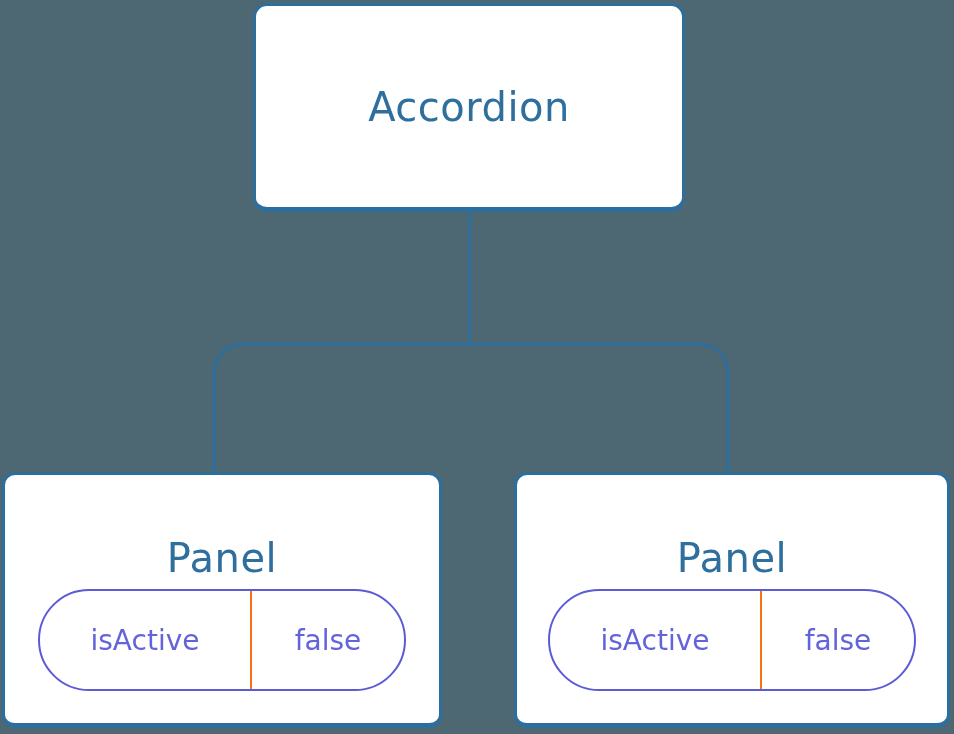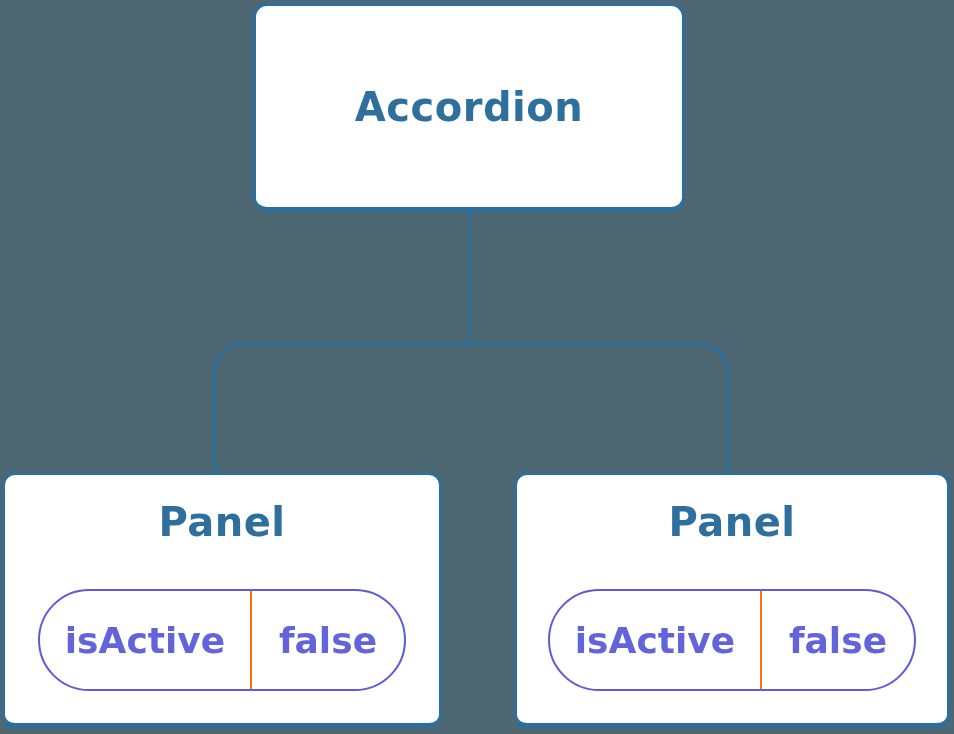--- a/index.html
+++ b/index.html
@@ -8,21 +8,20 @@
     width: 954px;
     height: 734px;
     overflow: hidden;
     font-family: "DejaVu Sans", "Liberation Sans", sans-serif;
   }
   .canvas {
     position: relative;
     width: 954px;
     height: 734px;
     background: #4D6873;
-    font-weight: bold;
   }
   
   .node {
     position: absolute;
     background: #FFFFFF;
     border: 3px solid #2D6E9D;
     border-bottom-width: 5px;
     border-radius: 14px;
     box-sizing: border-box;
   }
@@ -41,21 +40,21 @@
     letter-spacing: 0.5px;
   }
   .panel-node {
     top: 472px;
     height: 256px;
     border-radius: 13px;
   }
   .panel-left  { left: 2px;   width: 440px; }
   .panel-right { left: 514px; width: 436px; }
   .panel-title {
-    margin-top: 24px;
+    margin-top: 60px;
     text-align: center;
     color: #2E6F9E;
     font-size: 40px;
     letter-spacing: 0.5px;
   }
   
   .connector-stem {
     position: absolute;
     left: 468px;
     top: 212px;
@@ -87,21 +86,21 @@
     box-sizing: border-box;
     display: flex;
     overflow: hidden;
     background: #FFFFFF;
   }
   .pill-cell {
     display: flex;
     align-items: center;
     justify-content: center;
     color: #6363DC;
-    font-size: 36px;
+    font-size: 28px;
   }
   .pill-key   { width: 58%; }
   .pill-value {
     width: 42%;
     border-left: 2px solid #f97316;
   }
 </style>
 </head>
 <body>
 

